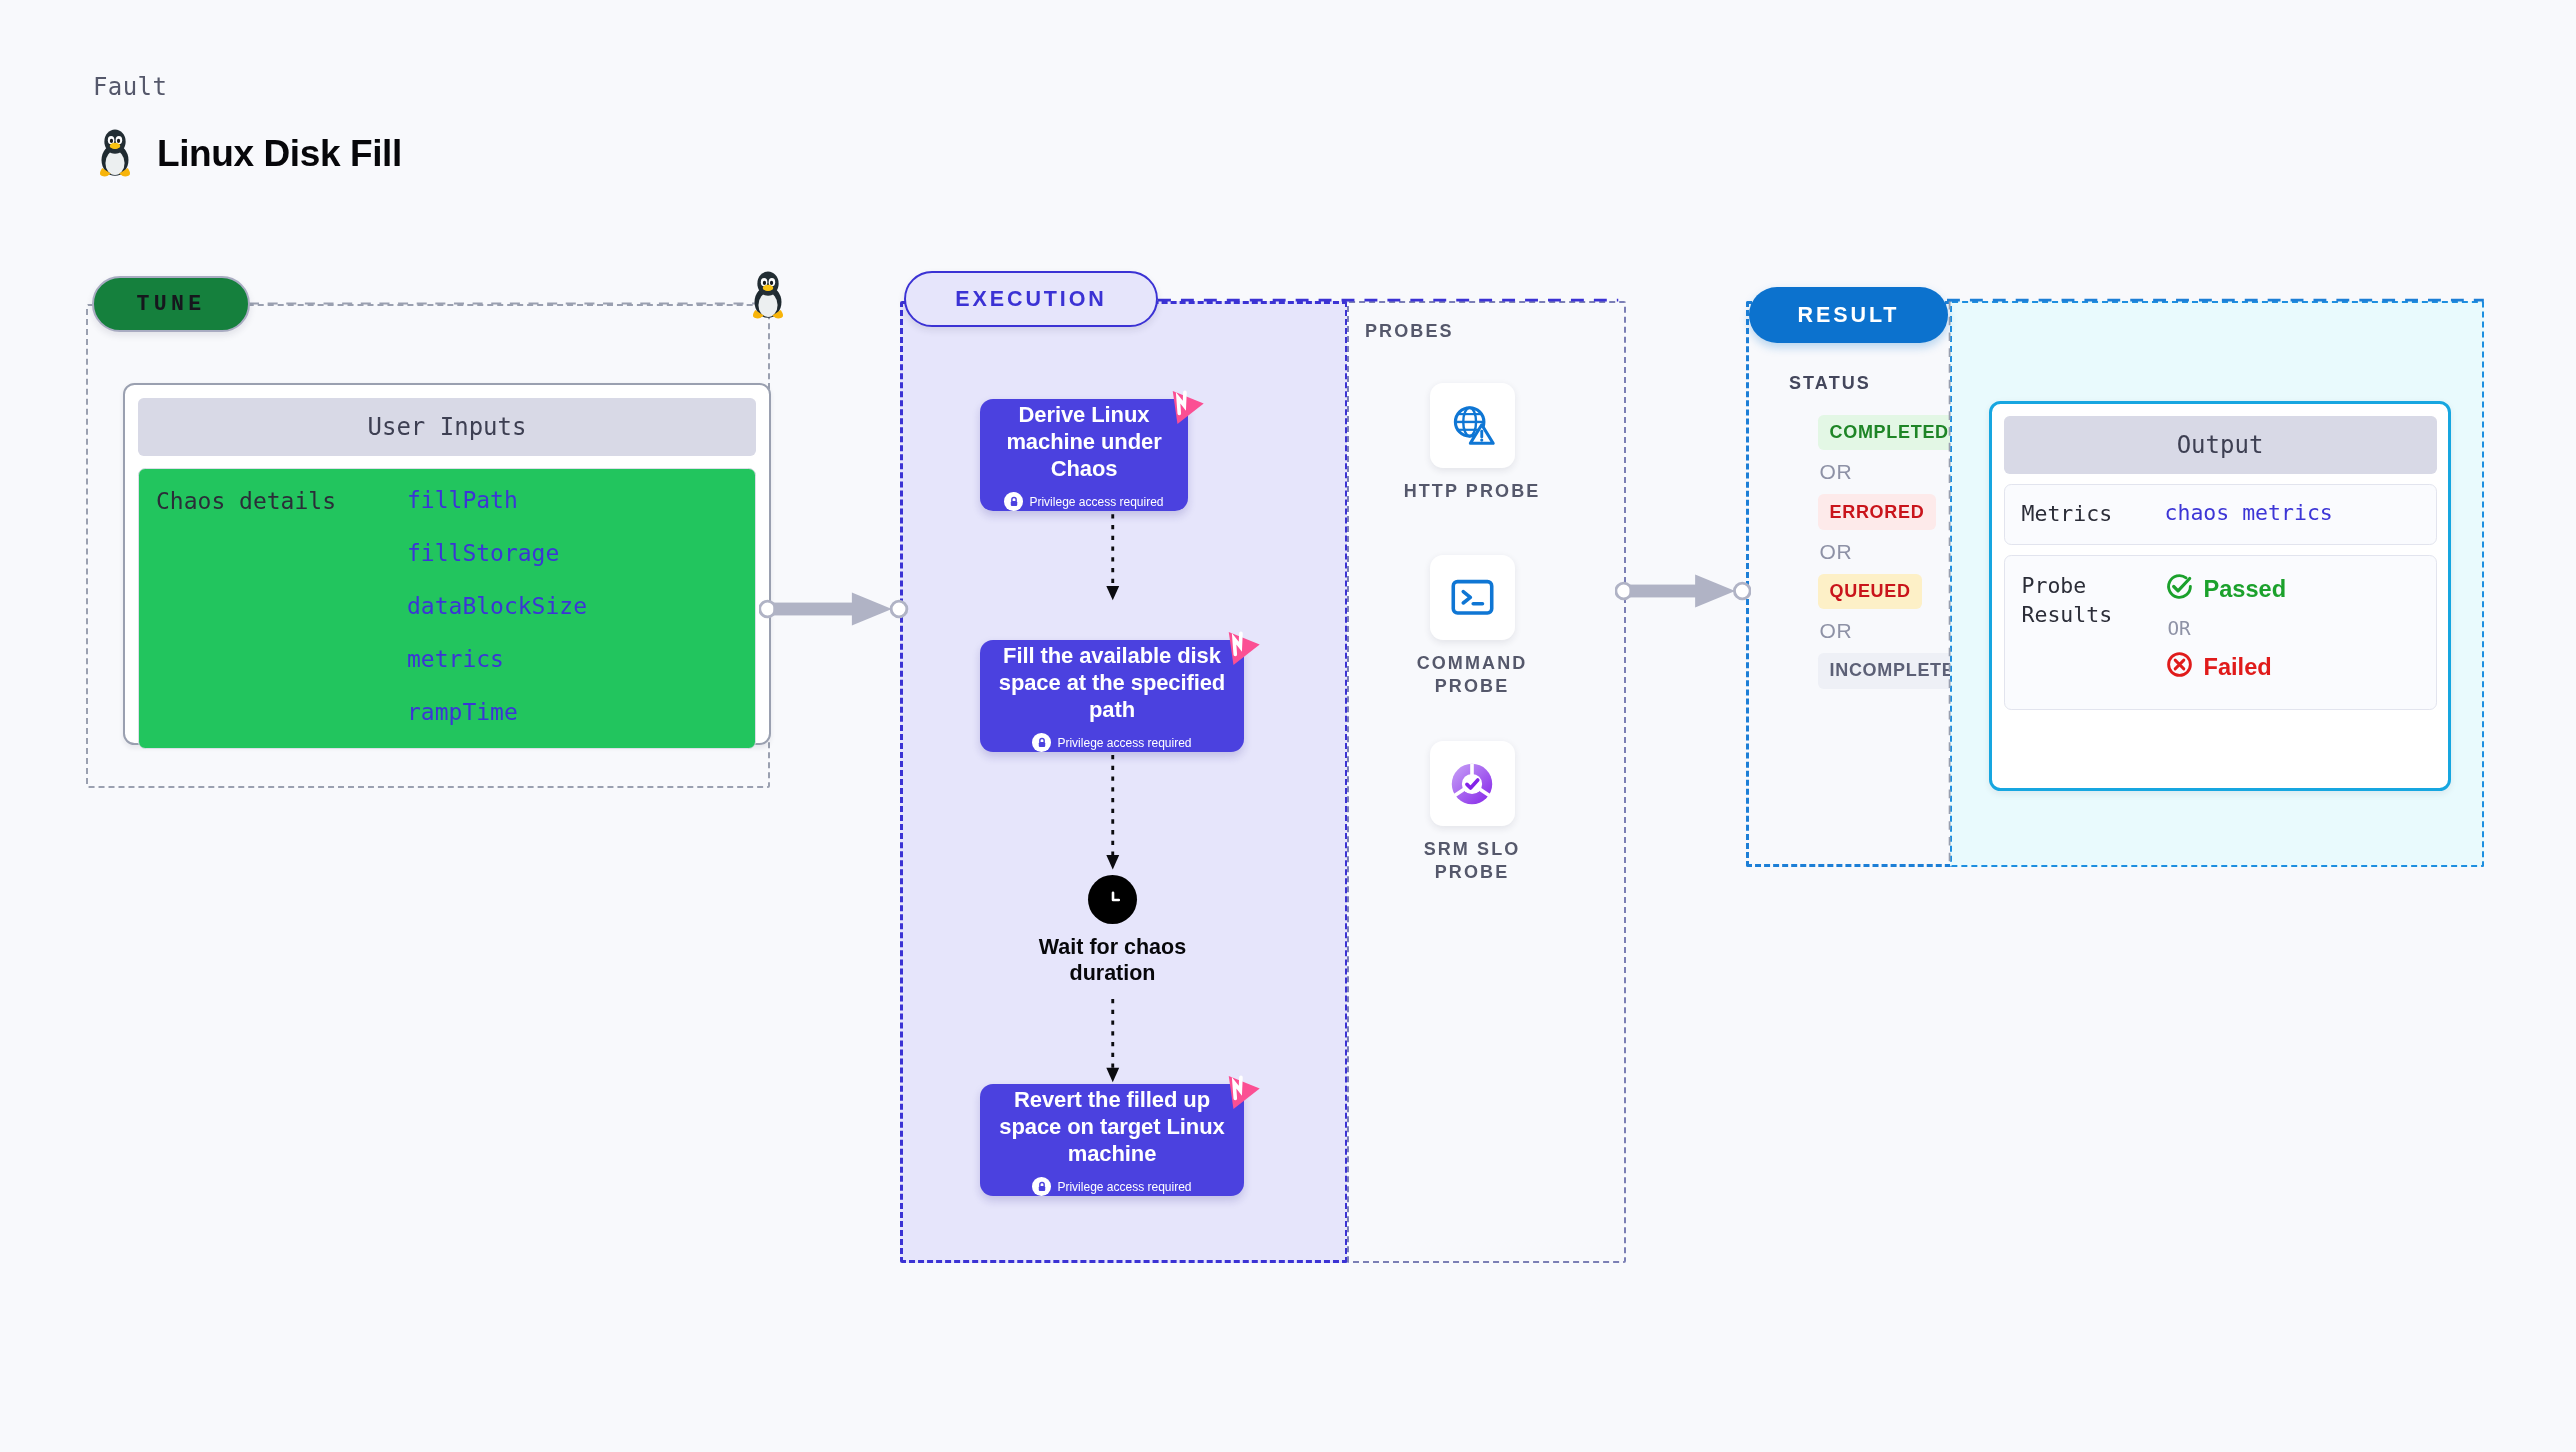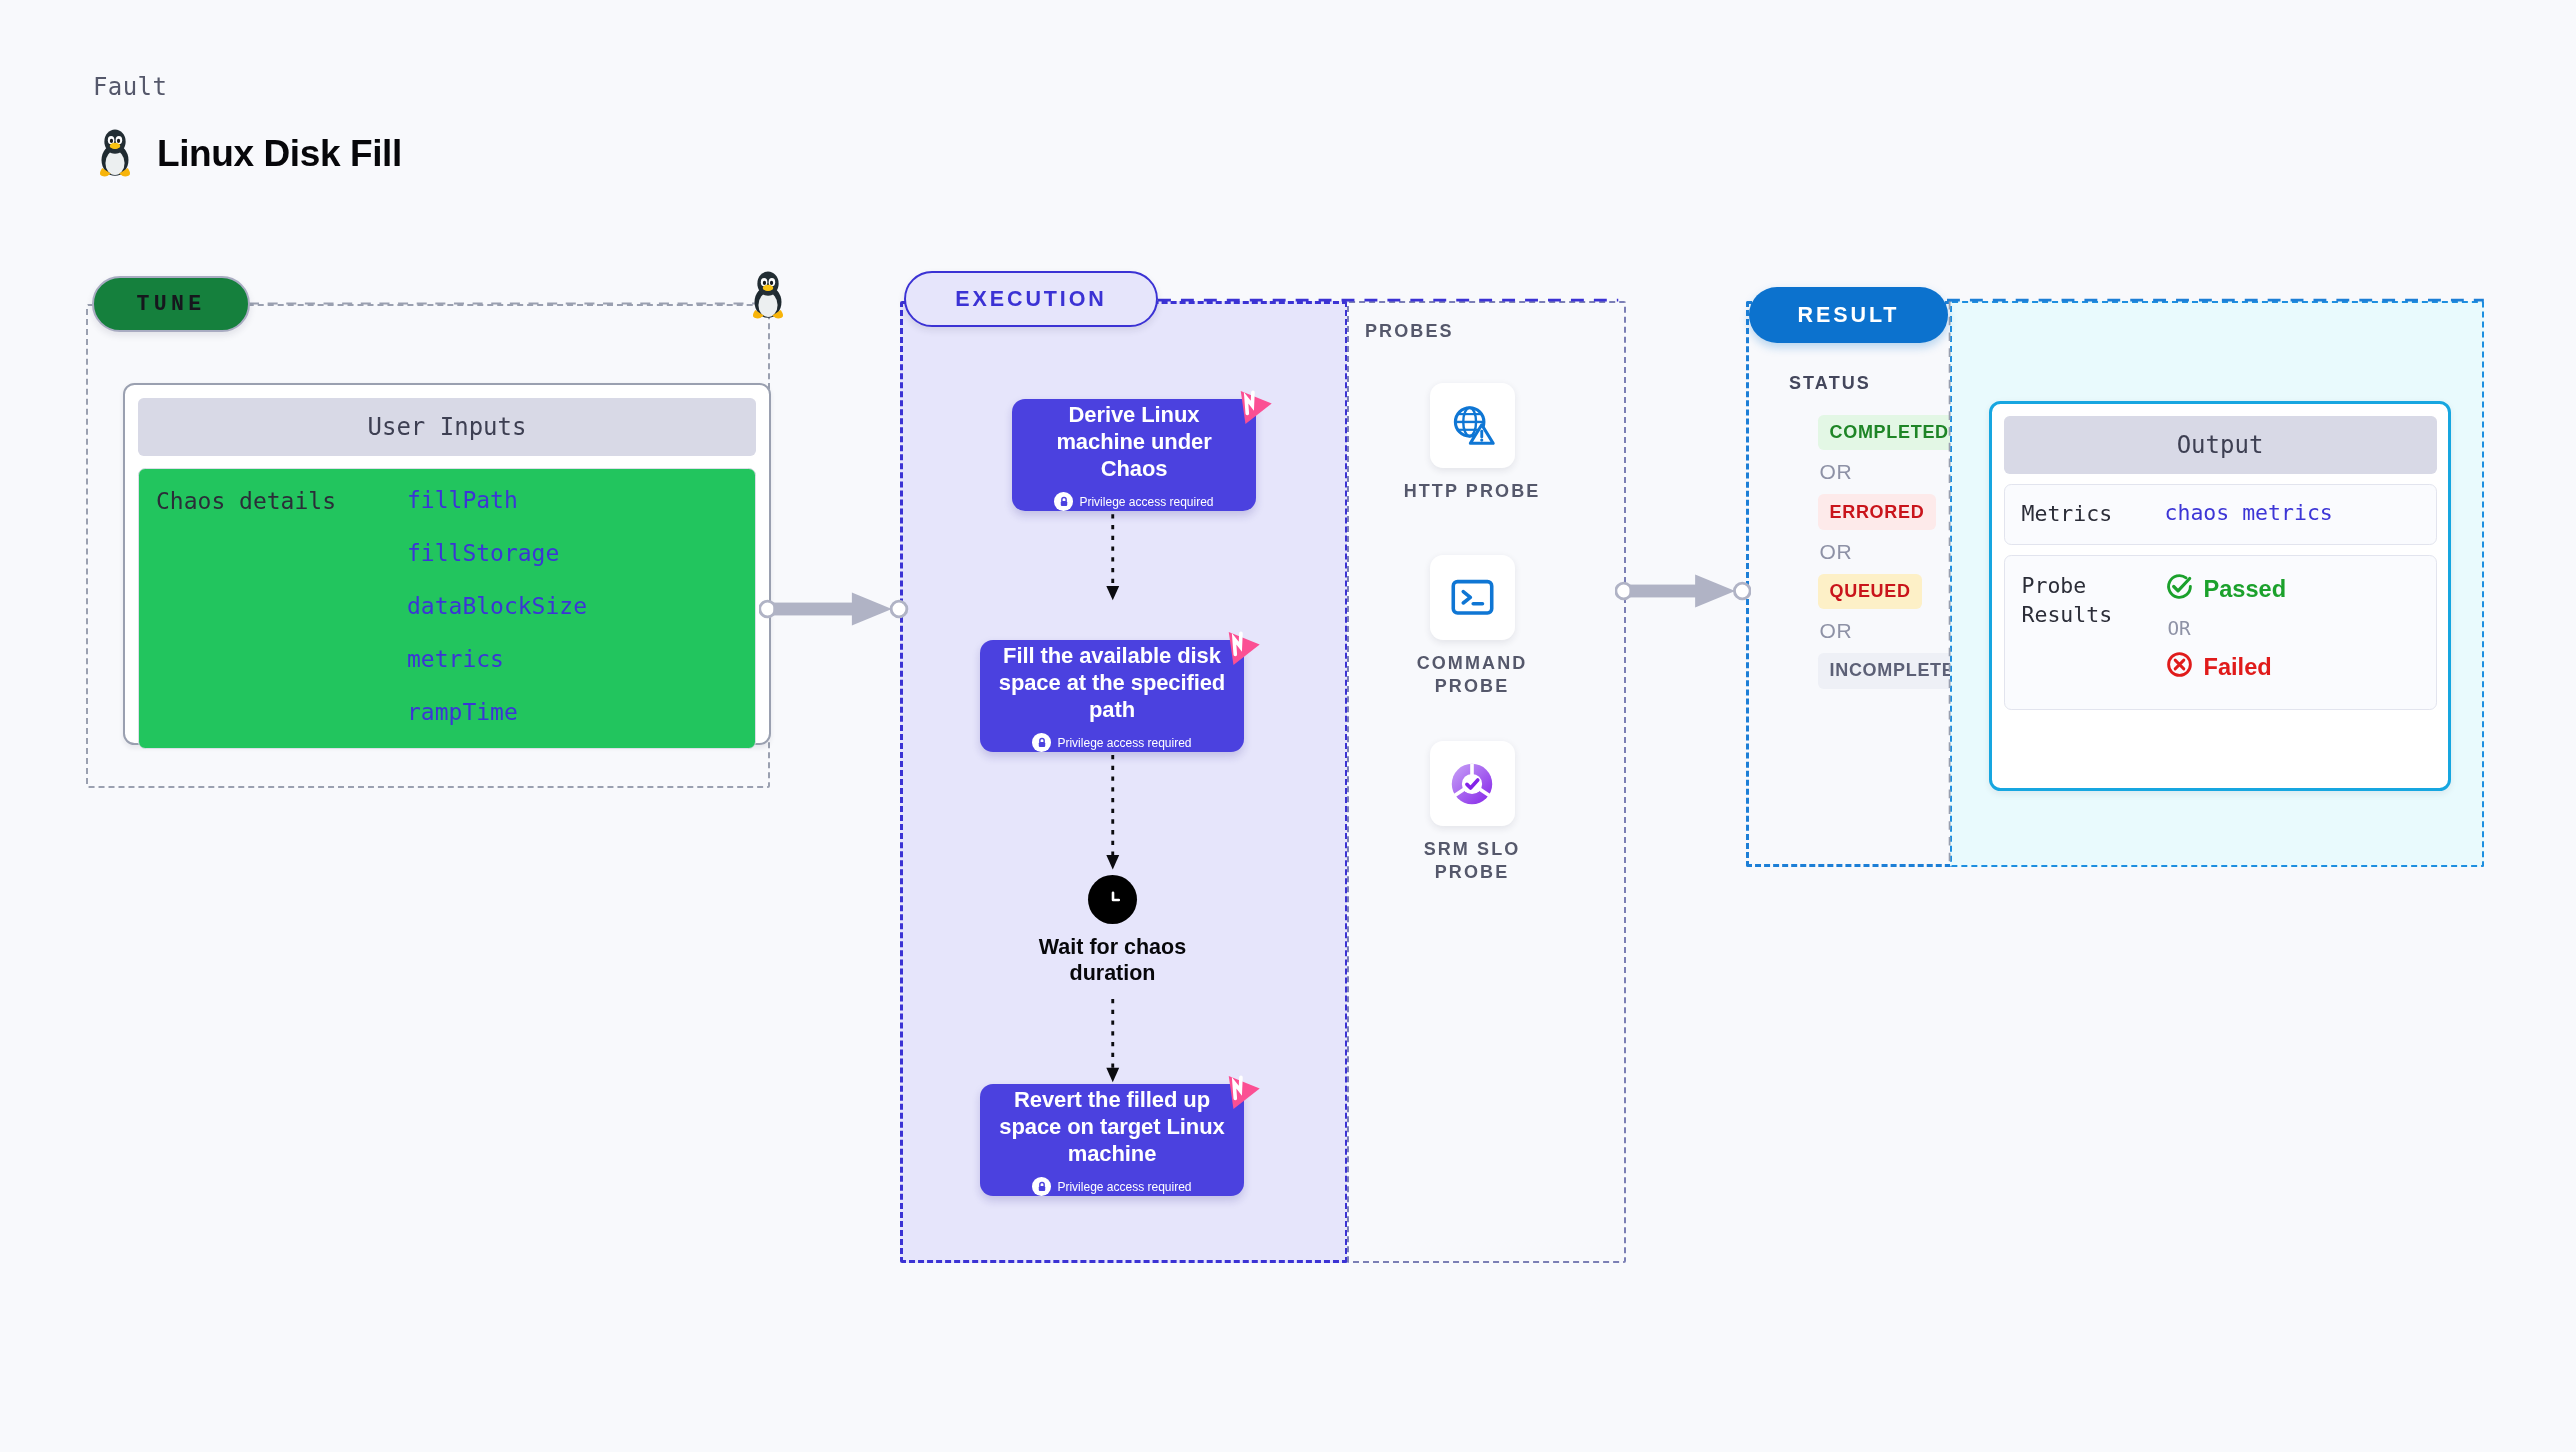--- a/index.html
+++ b/index.html
@@ -375,21 +375,21 @@
 </svg>
 
 <div class="region region-exec" style="left:900px; top:301px; width:448px; height:962px;"></div>
 
 <div class="stage-badge" id="badge-execution" style="left:904px; top:271px; width:254px; height:56px;">EXECUTION</div>
 
 <svg class="dot-arrow" style="left:1158px; top:287px; width:466px; height:29px;" viewBox="0 0 650 40" width="466" height="29">
   <line x1="0" y1="18" x2="642" y2="18" stroke="#3b32d4" stroke-width="4" stroke-dasharray="18 14"></line>
 </svg>
 
-<div class="exec-block" style="left:980px; top:399px; width:244px; height:112px;margin-left:32px;">
+<div class="exec-block" style="left:980px; top:399px; width:208px; height:112px;">
   <span class="litmus-corner">
     <svg width="42" height="42" viewBox="0 0 58 58">
       <g transform="rotate(-38 29 29)">
         <polygon points="29,6 52,46 6,46" fill="#fb4f93"></polygon>
         <path d="M17 36 L29 18 L29 32 L41 18" stroke="#ffffff" stroke-width="5" fill="none" stroke-linecap="round"></path>
       </g>
     </svg>
   </span>
   <div class="exec-block-title">Derive Linux machine under Chaos</div>
   <div class="exec-priv">

